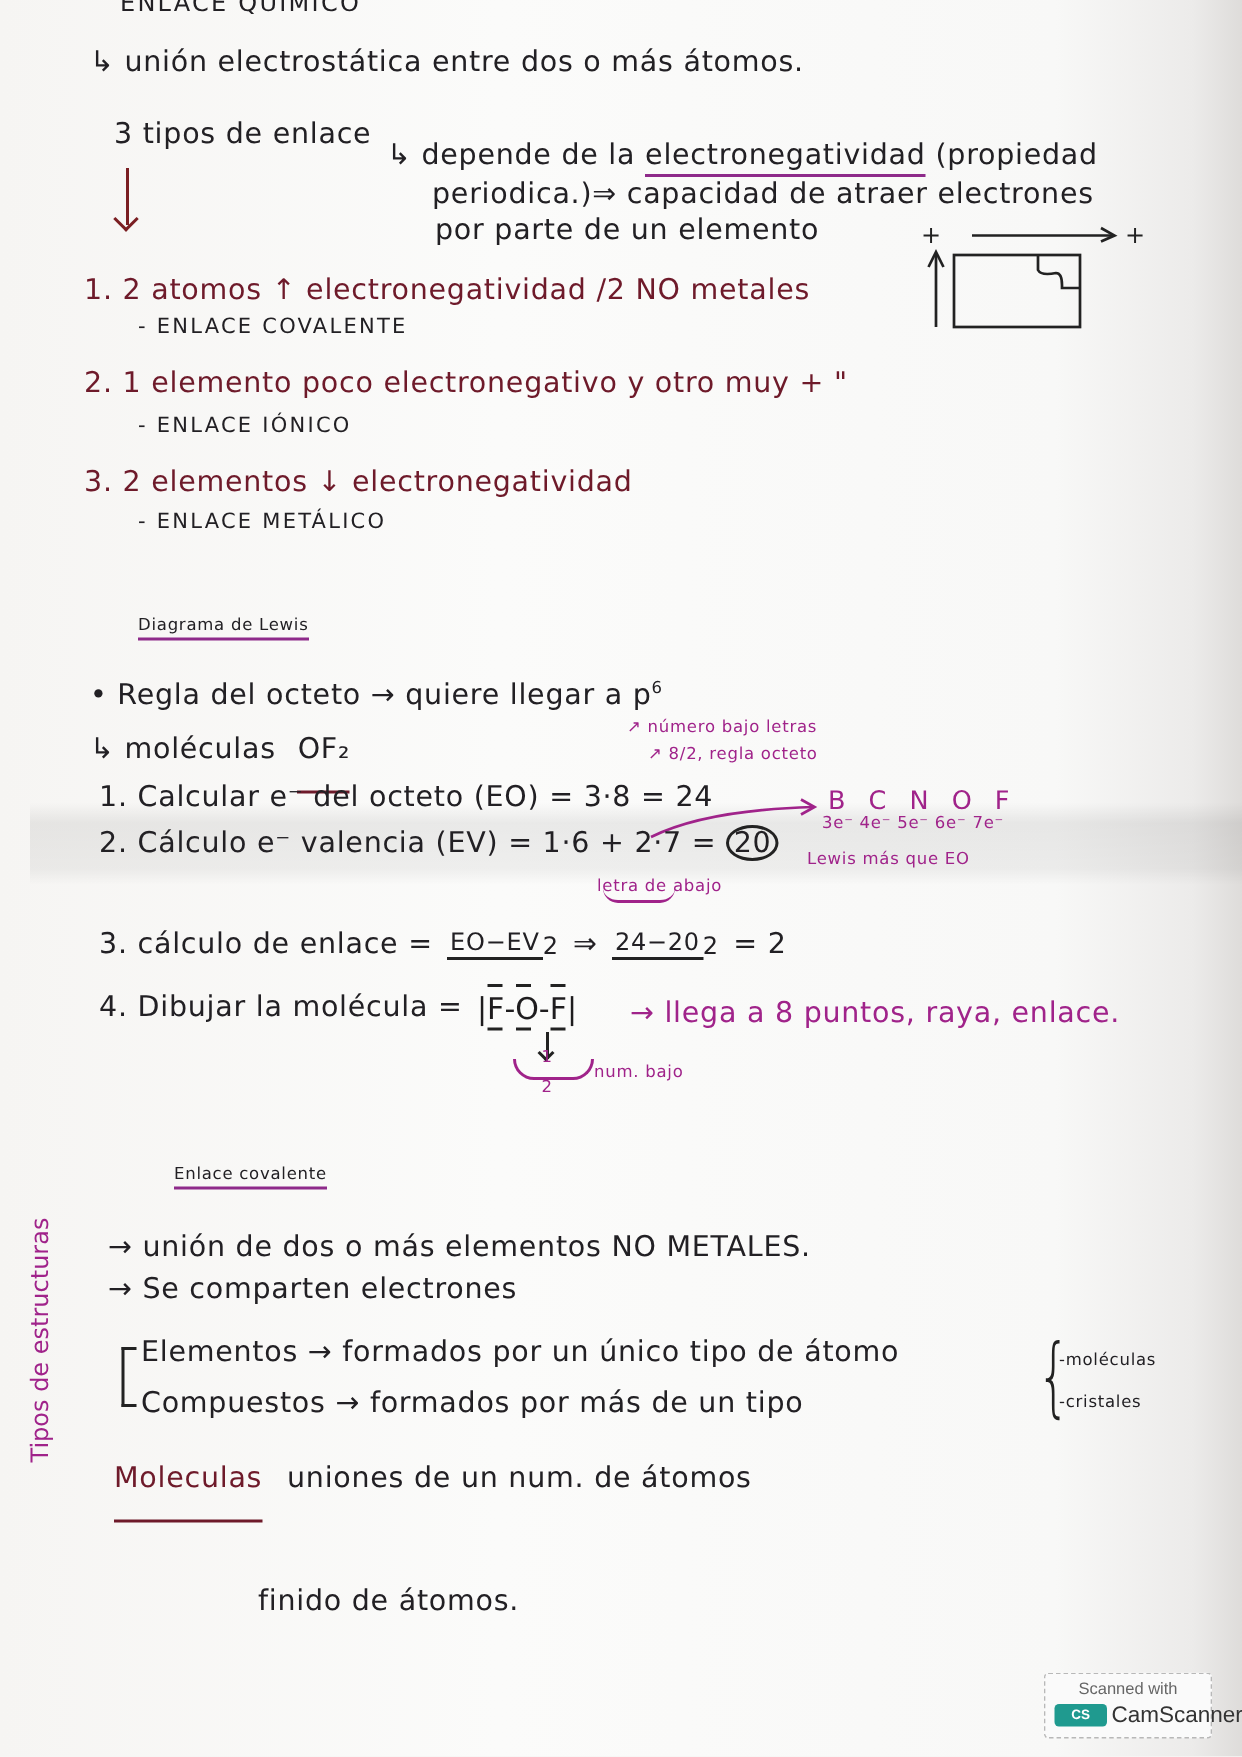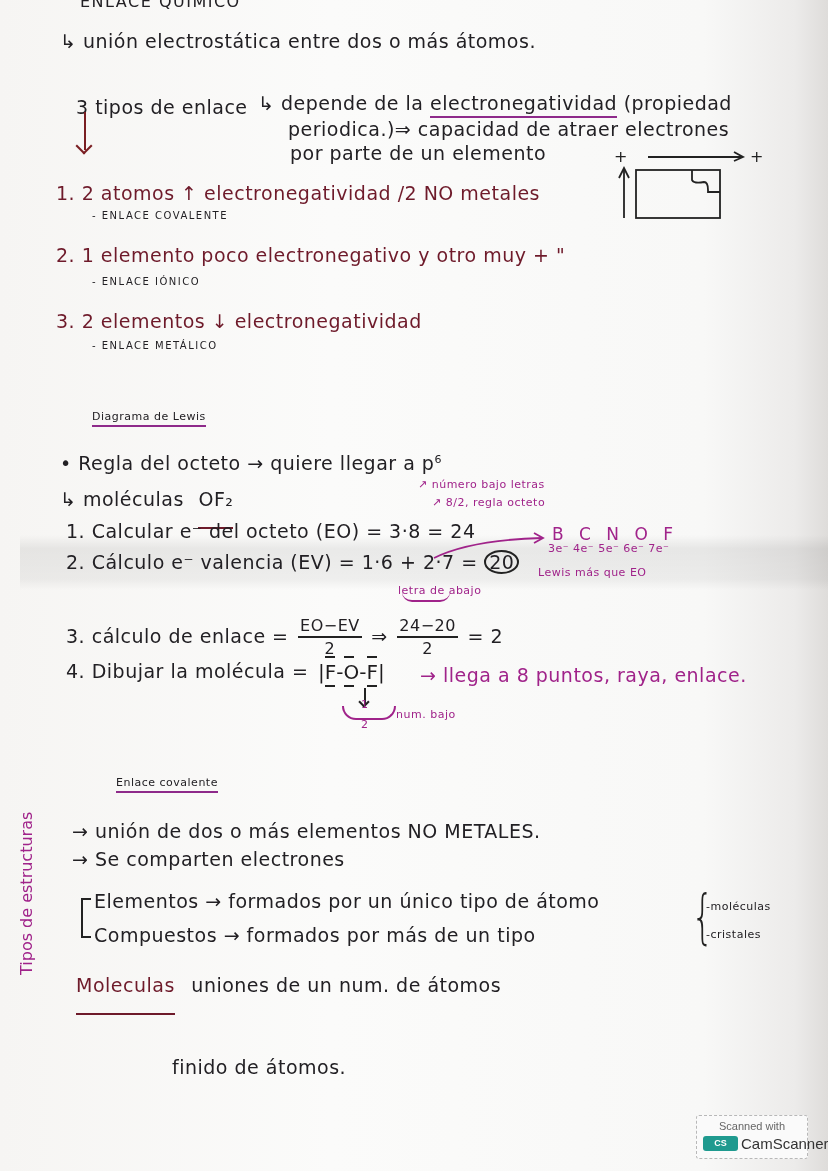--- a/index.html
+++ b/index.html
@@ -16,33 +16,33 @@
   }
   .faint-band {
     position: absolute; left: 20px; top: 535px; width: 808px; height: 55px;
     background: linear-gradient(180deg, rgba(0,0,0,0) 0%, rgba(0,0,0,0.07) 25%, rgba(0,0,0,0.05) 80%, rgba(0,0,0,0) 100%);
   }
   .t { position: absolute; white-space: nowrap; font-size: 19px; letter-spacing: 0.5px; }
   .dark { color: #222024; }
   .red { color: #6e1a2a; }
   .mag { color: #a0238a; }
   .sm { font-size: 11px; }
-  .caps { font-size: 10px; letter-spacing: 1.5px; }
+  .caps { font-size: 14px; letter-spacing: 1.5px; }
   .ul-mag { border-bottom: 2px solid #8e2a8a; padding-bottom: 2px; }
   .ul-dark { border-bottom: 2px solid #3a1a22; padding-bottom: 1px; }
   .ul-red { border-bottom: 2px solid #6e1a2a; padding-bottom: 17px; text-align: right; }
   .arrow-down {
     position: absolute; left: 84px; top: 112px; width: 2px; height: 38px; background: #7a1e22;
   }
   .arrow-down::after {
     content: ""; position: absolute; left: -6px; bottom: -2px; width: 10px; height: 10px;
     border-right: 2px solid #7a1e22; border-bottom: 2px solid #7a1e22; transform: rotate(45deg);
   }
   .diagram { position: absolute; left: 612px; top: 148px; width: 160px; height: 72px; }
-  .frac { display: inline-flex; flex-direction: column; align-items: center; vertical-align: middle; line-height: 1; margin: 0 3px; }
+  .frac { display: inline-flex; flex-direction: row; align-items: center; vertical-align: middle; line-height: 1; margin: 0 3px; }
   .frac .num { border-bottom: 2px solid #222; padding: 0 2px 2px; font-size: 16px; }
   .frac .den { padding-top: 3px; font-size: 16px; }
   .circ { display: inline-block; border: 2px solid #222; border-radius: 50%; padding: 0 3px; line-height: 20px; }
   .side-label {
     position: absolute; left: 18px; top: 975px;
     transform: rotate(-90deg); transform-origin: left top;
     color: #a0238a; font-size: 16px; line-height: 17px; white-space: nowrap;
   }
   .bracket {
     position: absolute; left: 81px; top: 898px; width: 8px; height: 36px;
@@ -73,21 +73,21 @@
 </head>
 <body>
 
 <div class="page">
   <div class="faint-band"></div>
 
   <div class="t dark caps" style="left:80px; top:-8px; font-size:16px;">ENLACE QUÍMICO</div>
 
   <div class="t dark" style="left:60px; top:30px;">↳ unión electrostática entre dos o más átomos.</div>
 
-  <div class="t dark" style="left:76px; top:96px;">3 tipos de enlace</div>
+  <div class="t dark" style="left:76px; top:78px;">3 tipos de enlace</div>
   <div class="arrow-down"></div>
 
   <div class="t dark" style="left:258px; top:92px;">
     <span>↳ depende de la</span>
     <span class="ul-mag">electronegatividad</span>
     <span>(propiedad</span>
   </div>
   <div class="t dark" style="left:288px; top:118px;">periodica.)⇒ capacidad de atraer electrones</div>
   <div class="t dark" style="left:290px; top:142px;">por parte de un elemento</div>
 

